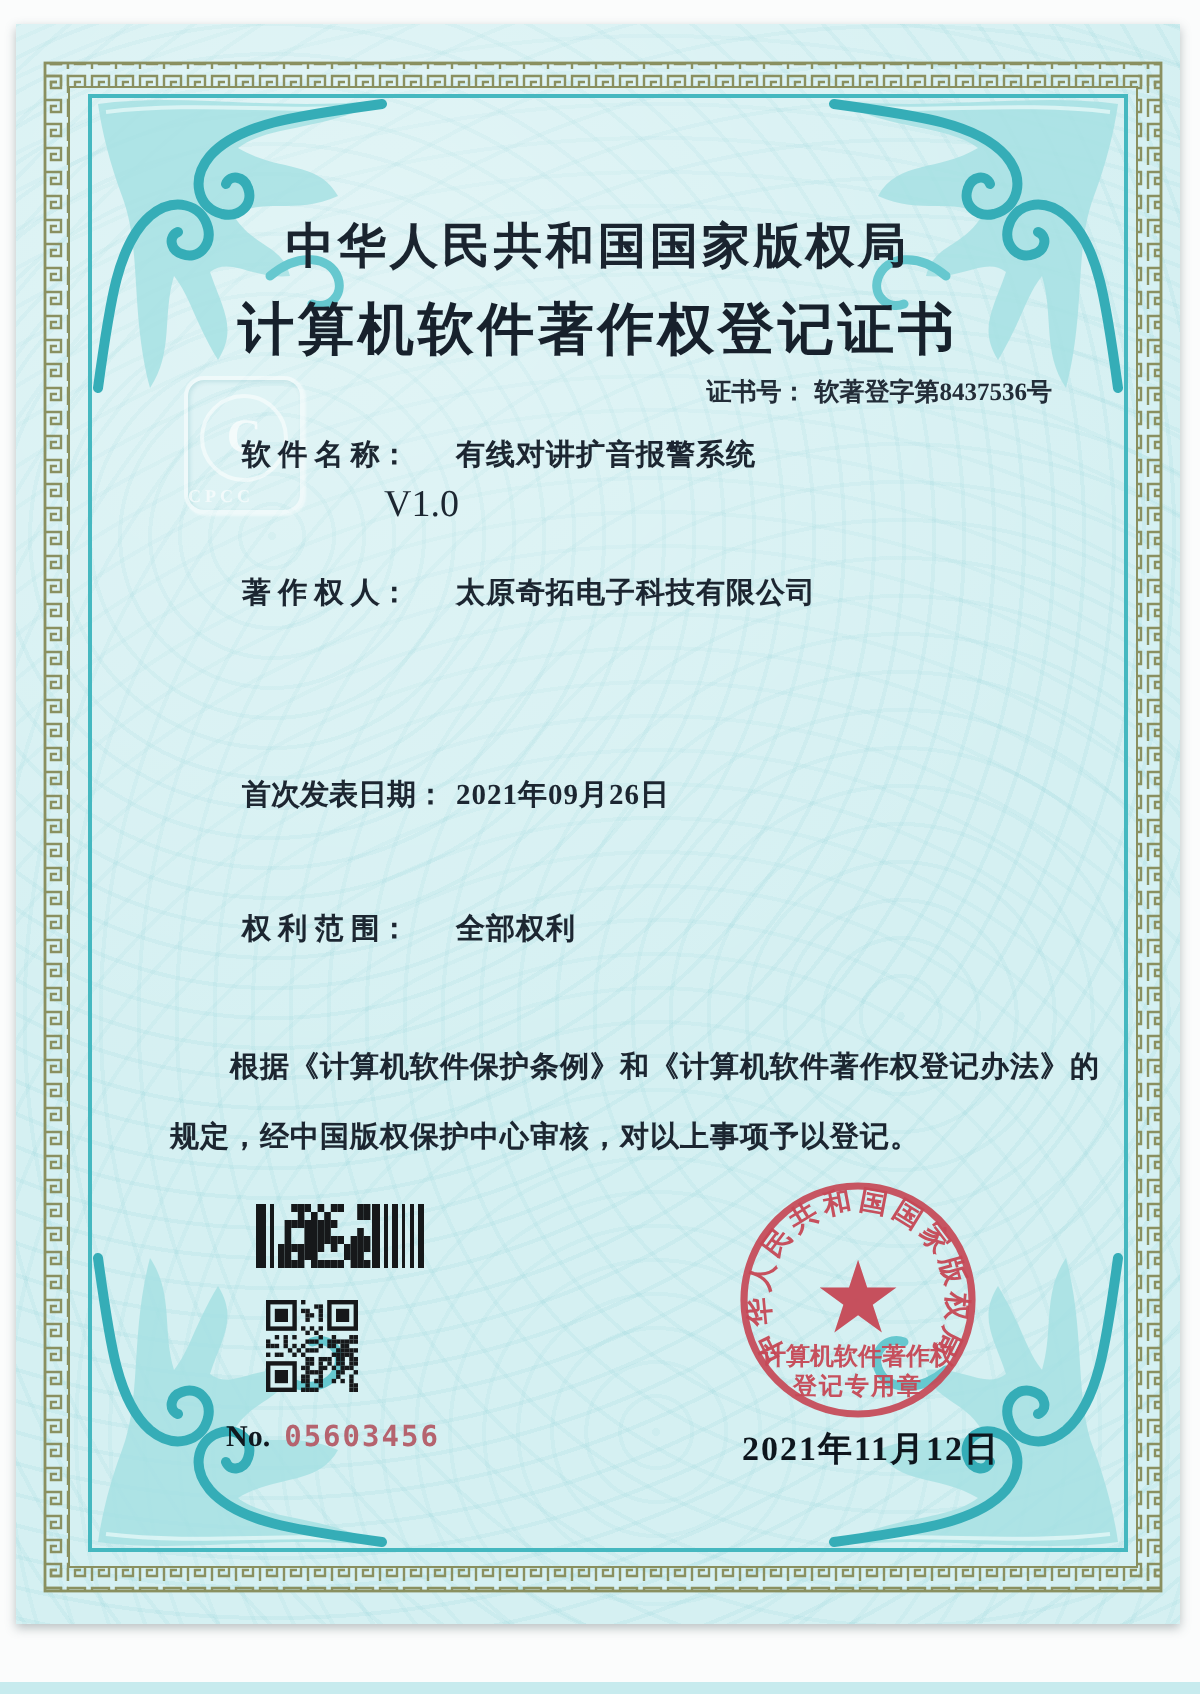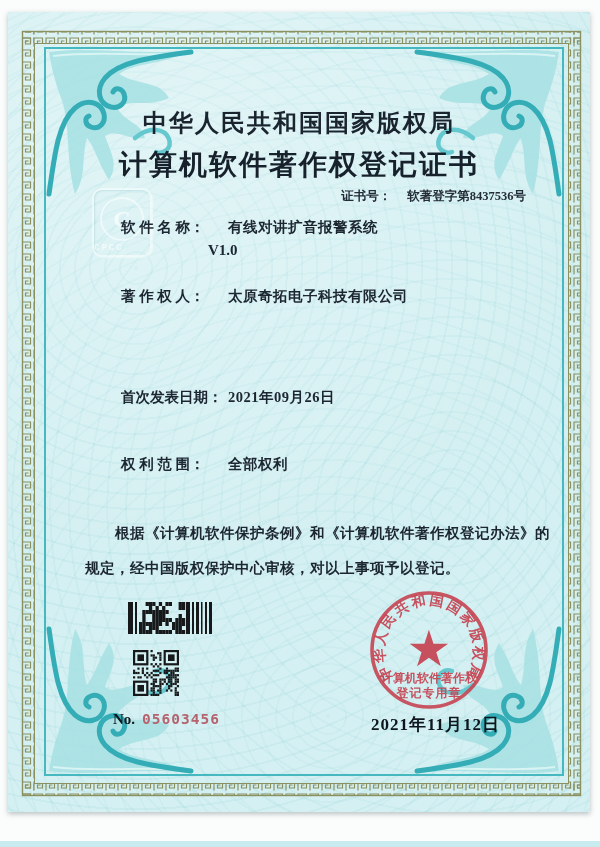--- a/index.html
+++ b/index.html
@@ -24,44 +24,44 @@
     font-size:24px;font-weight:bold;color:#1a242f;letter-spacing:2px;
   }
   .main-title{
     position:absolute;left:0;top:134px;width:100%;text-align:center;
     font-size:28px;font-weight:bold;color:#17212c;letter-spacing:2px;
   }
   .cert-no{
     position:absolute;right:64px;top:176px;
     font-size:12.5px;font-weight:bold;color:#232d38;
   }
-  .cert-no .cno-label{margin-right:16px;}
+  .cert-no .cno-label{margin-right:4px;}
   .row{position:absolute;left:77px;font-size:14.5px;font-weight:bold;color:#1c2631;white-space:nowrap;padding-left:36px;}
   .flabel{display:inline-block;width:107px;}
   .fvalue{letter-spacing:0.5px;}
-  .vline2{position:absolute;left:184px;font-size:15px;font-weight:bold;color:#1c2631;margin-left:16px;}
+  .vline2{position:absolute;left:184px;font-size:19px;font-weight:normal;color:#1c2631;}
   .statement{
     position:absolute;left:77px;width:448px;
     font-size:14.5px;font-weight:bold;color:#1c2631;letter-spacing:0.5px;white-space:nowrap;
   }
   .watermark{
     position:absolute;left:84px;top:176px;width:56px;height:65px;
     border:2px solid rgba(255,255,255,0.55);border-radius:10px;
     box-shadow:inset 1px 1px 2px rgba(130,190,195,0.35), 1px 1px 1px rgba(255,255,255,0.5);
     opacity:0.9;
   }
   .wm-circle{
     position:absolute;left:6px;top:7px;width:40px;height:40px;border-radius:50%;
     border:2px solid rgba(255,255,255,0.6);
     color:rgba(255,255,255,0.75);font-size:24px;font-weight:bold;text-align:center;line-height:40px;
   }
   .wm-caption{
     position:absolute;left:0;bottom:2px;width:100%;text-align:left;
     color:rgba(255,255,255,0.7);font-size:9px;font-weight:bold;letter-spacing:2px;
-    font-family:Liberation Mono, monospace;
+    font-family:Liberation Serif, serif;
   }
   .barcode{position:absolute;left:120px;top:590px;}
   .qrcode{position:absolute;left:125px;top:638px;}
   .serial{position:absolute;left:105px;top:699px;font-size:15px;font-weight:bold;color:#10181f;}
   .serial .sn-number{
     color:#b5636e;font-family:"DejaVu Sans Mono","Liberation Mono",monospace;
     font-size:14.5px;letter-spacing:1px;margin-left:7px;font-weight:bold;
   }
   .seal-svg{position:absolute;left:341px;top:558px;}
   .issue-date{position:absolute;left:363px;top:701px;font-size:17px;font-weight:bold;color:#0e161d;letter-spacing:1px;}

